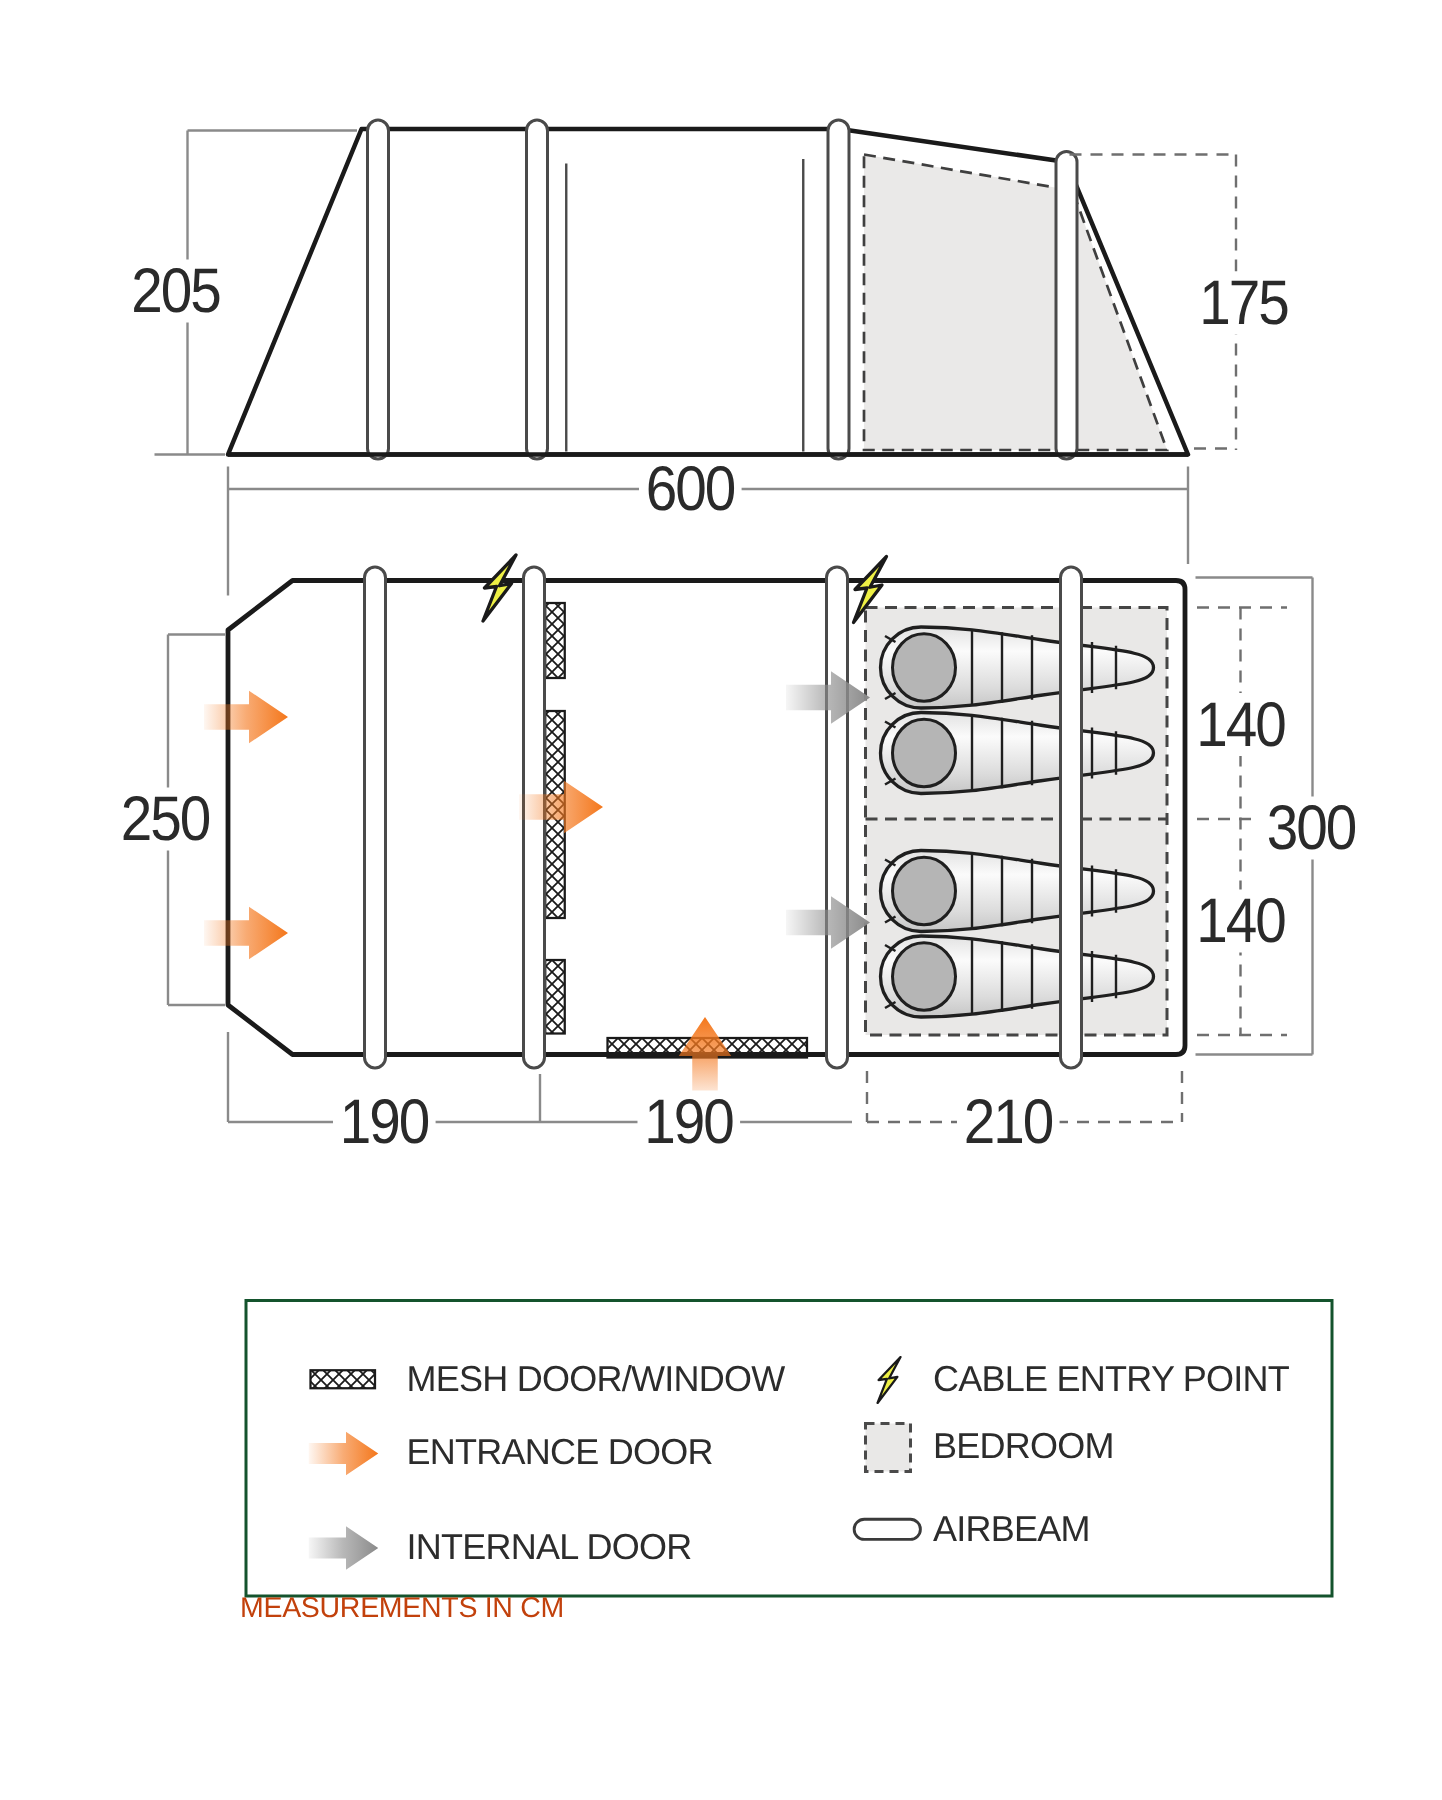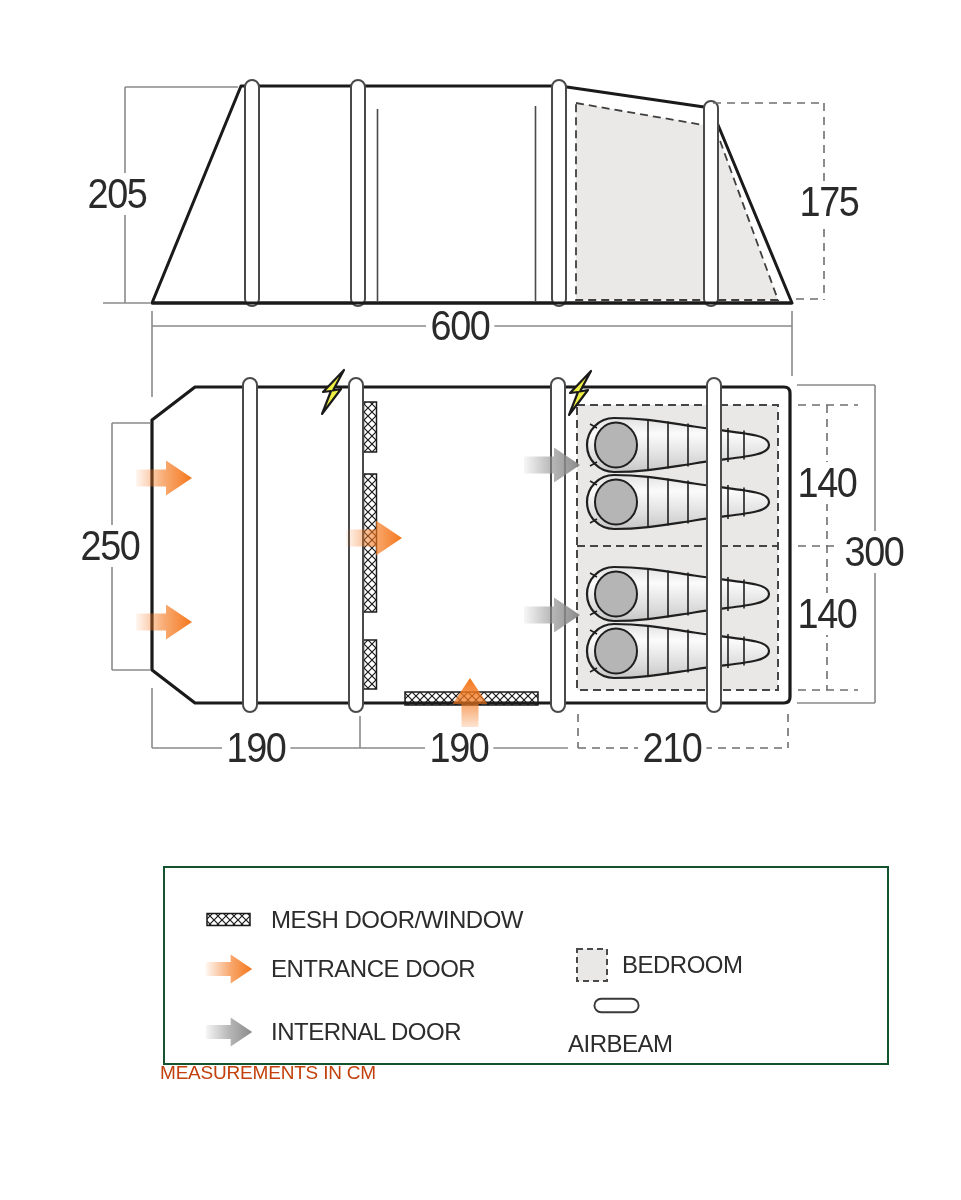--- a/index.html
+++ b/index.html
@@ -204,20 +204,28 @@
 
     <div class="leg-item col1" style="left:40px;top:52px;">
       <span class="leg-icon">
         <svg width="46" height="16" viewBox="0 0 46 16">
           <rect x="1" y="1.5" width="43" height="12" fill="url(#meshPat)" stroke="#1a1a1a" stroke-width="1.5"></rect>
         </svg>
       </span>
       <span class="leg-label">MESH DOOR/WINDOW</span>
     </div>
 
+    <div class="leg-item col2" style="left:403px;top:52px;">
+      <span class="leg-icon">
+        <svg width="20" height="32" viewBox="0 0 28 46">
+          <use href="#boltShape" transform="translate(1,1)"></use>
+        </svg>
+      </span>
+      <span class="leg-label">CABLE ENTRY POINT</span>
+    </div>
 
     <div class="leg-item col1" style="left:40px;top:101px;">
       <span class="leg-icon">
         <svg width="48" height="30" viewBox="0 0 58 36">
           <use href="#arrowShape" fill="url(#orangeGrad)" transform="translate(1,18)"></use>
         </svg>
       </span>
       <span class="leg-label">ENTRANCE DOOR</span>
     </div>
 
@@ -232,21 +240,21 @@
 
     <div class="leg-item col1" style="left:40px;top:164px;">
       <span class="leg-icon">
         <svg width="48" height="30" viewBox="0 0 58 36">
           <use href="#arrowShape" fill="url(#grayGrad)" transform="translate(1,18)"></use>
         </svg>
       </span>
       <span class="leg-label">INTERNAL DOOR</span>
     </div>
 
-    <div class="leg-item col2" style="left:403px;top:152px;flex-direction:column;">
+    <div class="leg-item col2" style="left:403px;top:152px;">
       <span class="leg-icon">
         <svg width="50" height="18" viewBox="0 0 50 18">
           <rect x="1.5" y="1.5" width="46" height="14" rx="7" fill="#ffffff" stroke="#3a3a3a" stroke-width="2"></rect>
         </svg>
       </span>
       <span class="leg-label">AIRBEAM</span>
     </div>
 
   </div>
 

